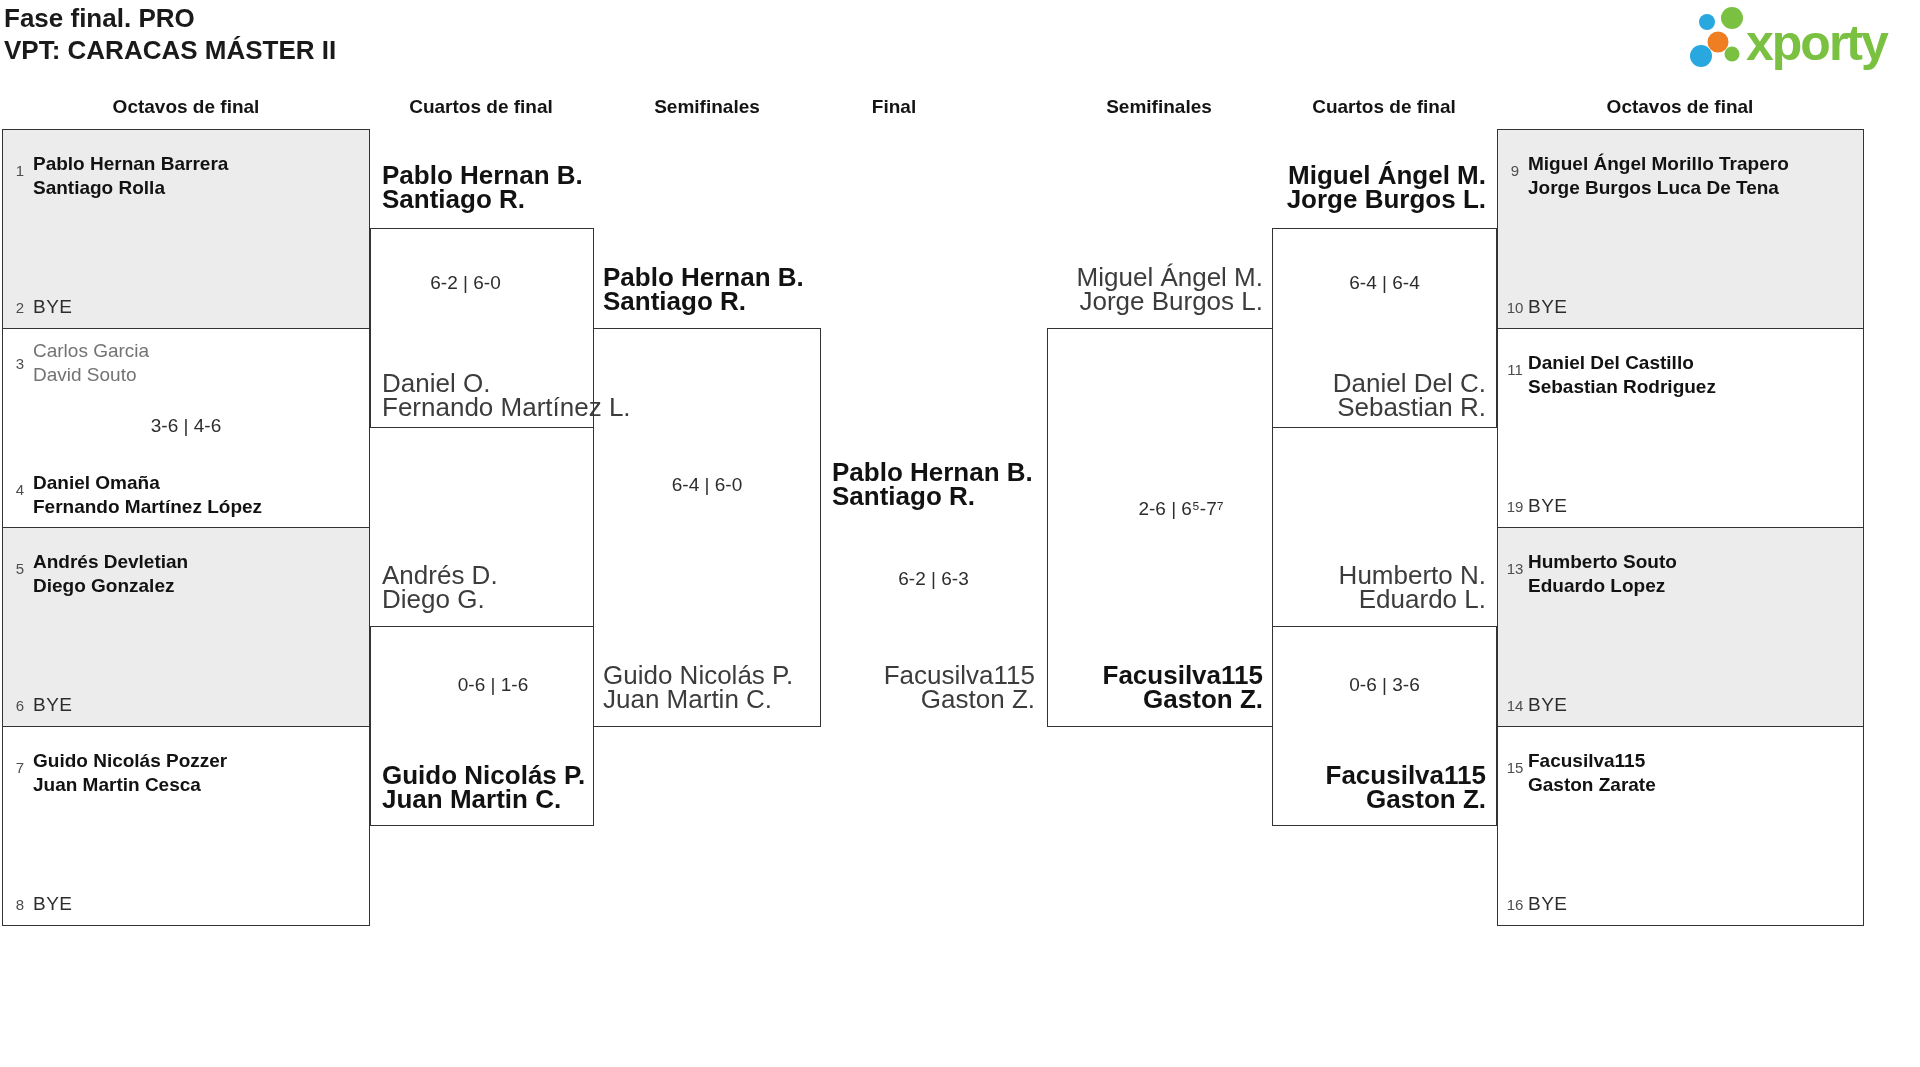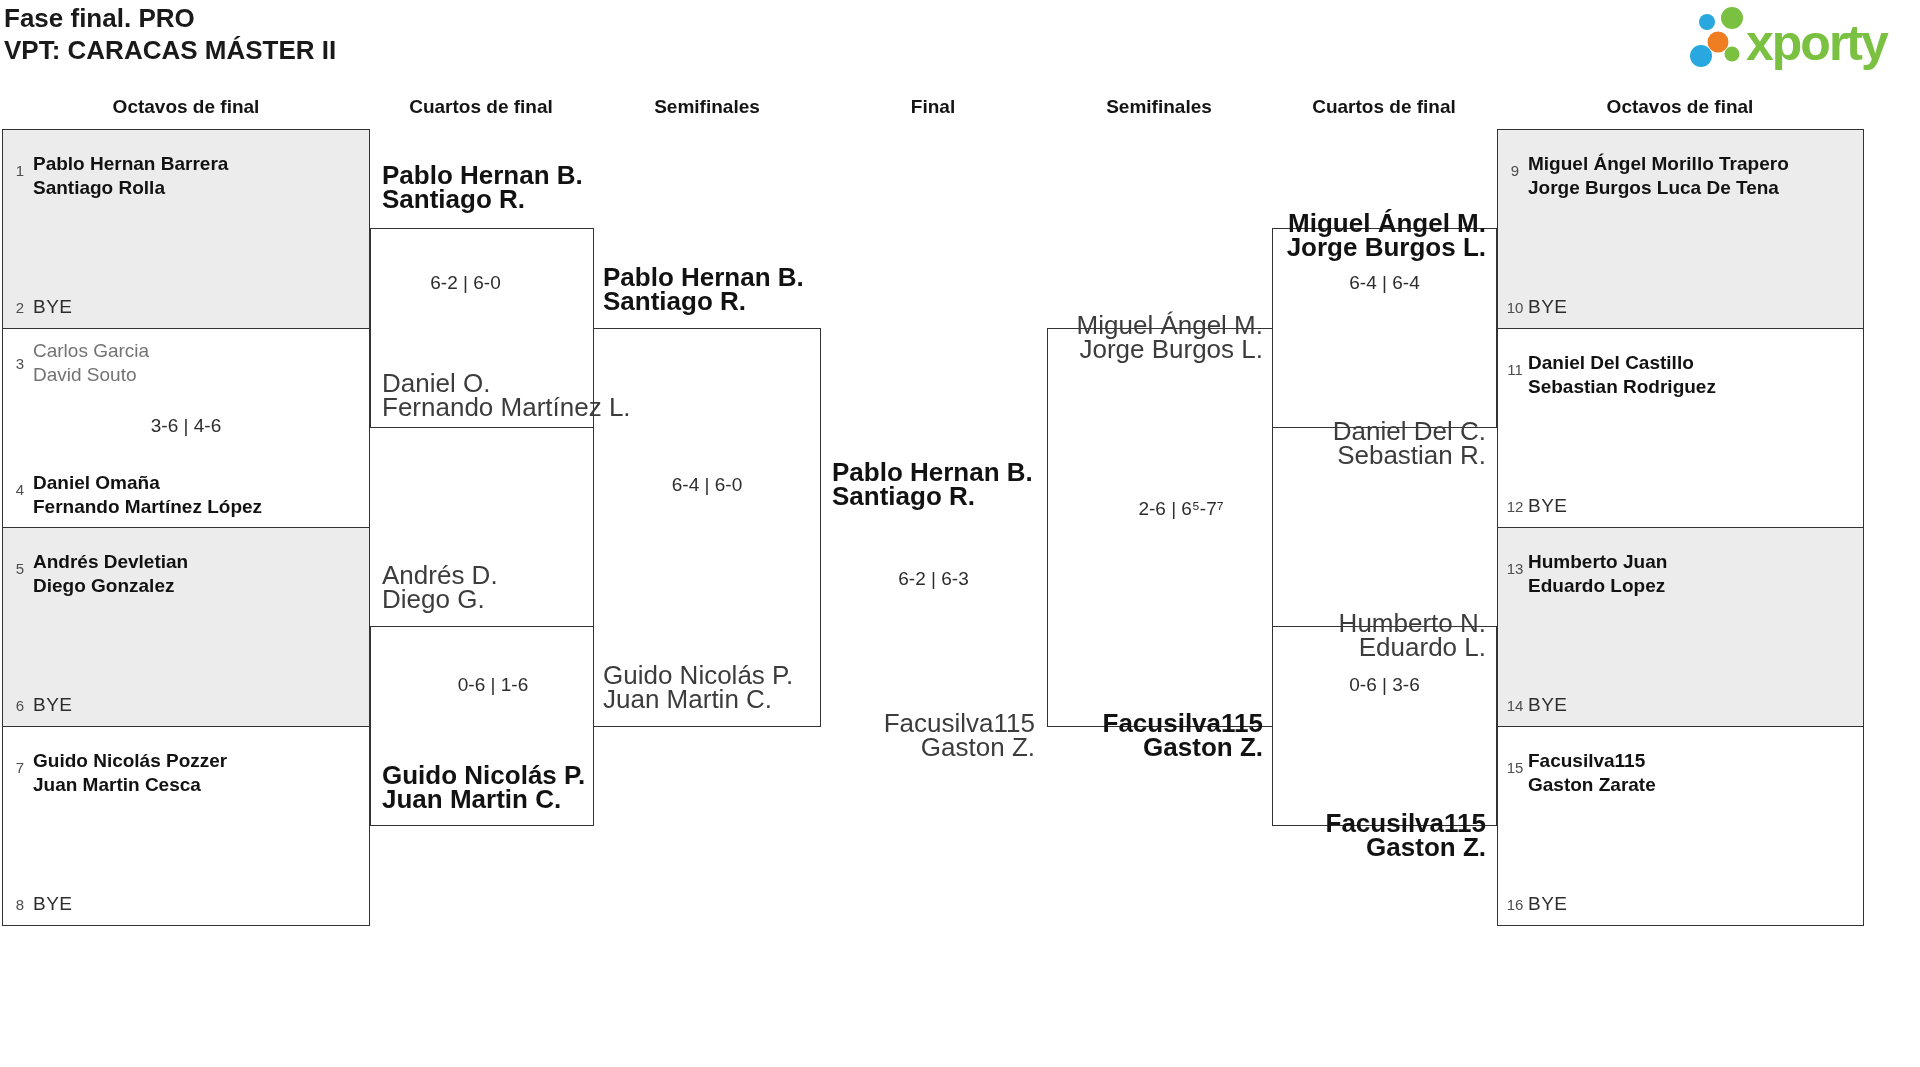--- a/index.html
+++ b/index.html
@@ -15,21 +15,21 @@
   .obox.gray{background:#ececec;}
   .slot{position:absolute;left:6px;right:8px;display:flex;align-items:center;}
   .slot.top{top:10px;}
   .slot.bye{bottom:10px;}
   .seed{flex:0 0 22px;text-align:center;font-size:15px;color:#4d4d4d;}
   .names{font-size:19px;line-height:24px;color:#737373;padding-left:2px;}
   .w .names{font-weight:700;color:#121212;margin-top:12px;}
   .bye-label{font-size:19px;color:#2d2d2d;padding-left:2px;letter-spacing:.5px;}
   .team{position:absolute;font-size:26px;line-height:24px;color:#3c3c3c;white-space:nowrap;}
   .team.w{font-weight:700;color:#121212;}
-  .team.r{text-align:right;margin-top:48px;}
+  .team.r{text-align:right;}
   .score{position:absolute;font-size:19px;color:#2d2d2d;text-align:center;white-space:nowrap;}
   .logo{position:absolute;left:1686px;top:3px;width:230px;height:70px;}
 </style>
 </head>
 <body>
 
 <div class="page">
 
   <div class="title">
     <div>Fase final. PRO</div>
@@ -41,21 +41,21 @@
     <circle cx="46" cy="15" r="11" fill="#7ac142"></circle>
     <circle cx="32" cy="39" r="10.5" fill="#ef7d21"></circle>
     <circle cx="15" cy="53" r="11" fill="#29a8e0"></circle>
     <circle cx="46" cy="51" r="7.5" fill="#7ac142"></circle>
     <text x="60" y="57" font-family="Liberation Sans, DejaVu Sans, sans-serif" font-size="50" font-weight="800" letter-spacing="-2" fill="#7ac142">xporty</text>
   </svg>
 
   <div class="round-header" style="left:186px">Octavos de final</div>
   <div class="round-header" style="left:481px">Cuartos de final</div>
   <div class="round-header" style="left:707px">Semifinales</div>
-  <div class="round-header" style="left:933px">Final</div>
+  <div class="round-header" style="left:894px">Final</div>
   <div class="round-header" style="left:1159px">Semifinales</div>
   <div class="round-header" style="left:1384px">Cuartos de final</div>
   <div class="round-header" style="left:1680px">Octavos de final</div>
 
   <div class="oct-col" style="left:2px;width:368px">
     <div class="obox gray" style="top:0">
       <div class="slot top w">
         <span class="seed">1</span>
         <span class="names">
           <span>Pablo Hernan Barrera</span><br>
@@ -202,29 +202,29 @@
     </div>
     <div class="obox" style="top:199px">
       <div class="slot top w">
         <span class="seed">11</span>
         <span class="names">
           <span>Daniel Del Castillo</span><br>
           <span>Sebastian Rodriguez</span>
         </span>
       </div>
       <div class="slot bye">
-        <span class="seed">12</span>
+        <span class="seed">19</span>
         <span class="bye-label">BYE</span>
       </div>
     </div>
     <div class="obox gray" style="top:398px">
       <div class="slot top w">
         <span class="seed">13</span>
         <span class="names">
-          <span>Humberto Juan</span><br>
+          <span>Humberto Souto</span><br>
           <span>Eduardo Lopez</span>
         </span>
       </div>
       <div class="slot bye">
         <span class="seed">14</span>
         <span class="bye-label">BYE</span>
       </div>
     </div>
     <div class="obox" style="top:597px">
       <div class="slot top w">

